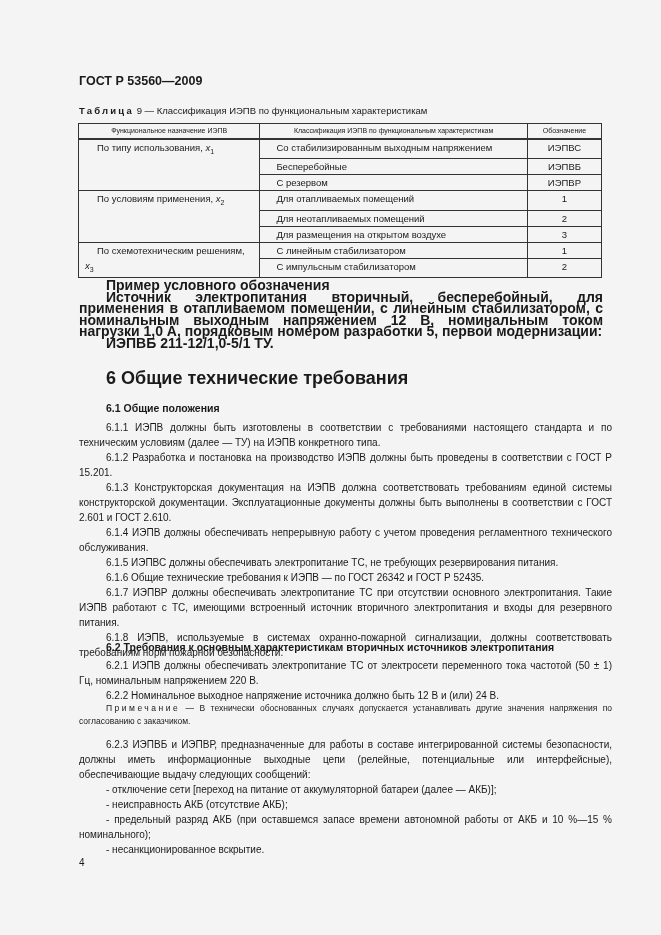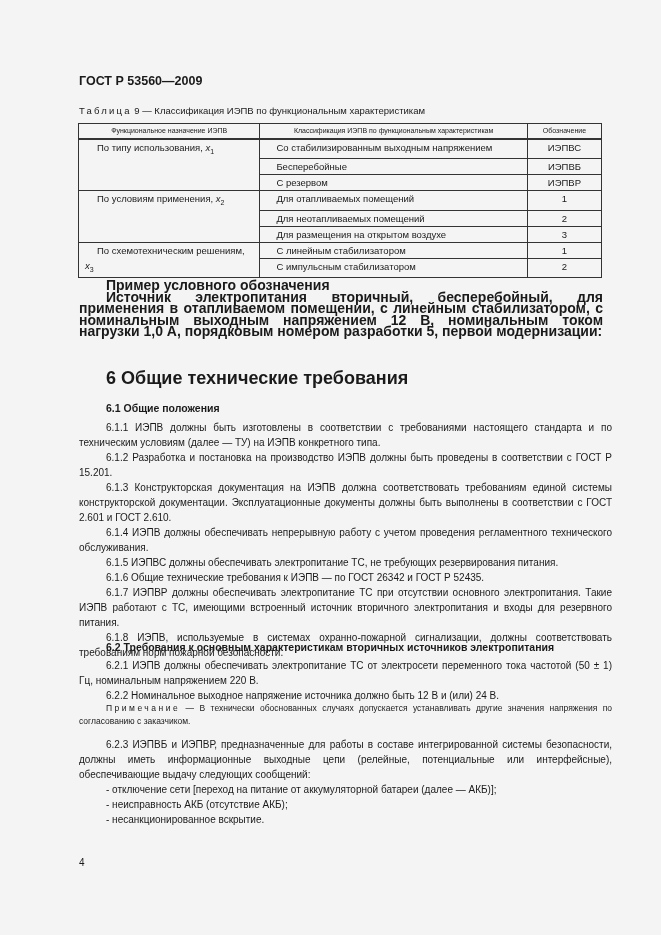--- a/index.html
+++ b/index.html
@@ -3,21 +3,21 @@
 <meta charset="utf-8">
 <style>
   html, body { margin: 0; padding: 0; }
   body {
     width: 661px; height: 935px; background: #f4f4f4; position: relative;
     font-family: "Liberation Sans", sans-serif; color: #1a1a1a; overflow: hidden;
   }
   .page { position: absolute; left: 0; top: 12px; width: 661px; height: 931px; }
   .doc-header { position: absolute; left: 79px; top: 62px; font-size: 12.5px; font-weight: bold; }
   .table-caption { position: absolute; left: 79px; top: 93px; font-size: 9.5px; }
-  .table-caption .sp { letter-spacing: 2.2px; }
+  .table-caption .sp { letter-spacing: 2.2px; font-weight: bold; }
   table.cls {
     position: absolute; left: 78px; top: 111px; width: 524px;
     border-collapse: collapse; font-size: 9.5px;
   }
   table.cls td, table.cls th { border: 1px solid #333; padding: 0 6px; height: 15px; line-height: 15px; vertical-align: top; }
   table.cls th { font-weight: normal; font-size: 7px; text-align: center; height: 14px; line-height: 14px; border-bottom: 2px solid #333; }
   table.cls td.c1 { width: 160px; padding-left: 18px; }
   table.cls td.c2 { width: 252px; padding-left: 16px; }
   table.cls td.c3 { text-align: center; width: 62px; }
   table.cls tr.grp-end td { border-bottom: 1.5px solid #333; }
@@ -97,20 +97,21 @@
       <td class="c1 nt" style="padding-left:6px"><i>x</i><sub>3</sub></td>
       <td class="c2">С импульсным стабилизатором</td>
       <td class="c3">2</td>
     </tr>
   </tbody>
     </table>
 
   <div class="example">
     <div class="ind">Пример условного обозначения</div>
     <div class="ind" style="text-align:justify">Источник электропитания вторичный, бесперебойный, для применения в отапливаемом помещении, с линейным стабилизатором, с номинальным выходным напряжением 12 В, номинальным током нагрузки 1,0 А, порядковым номером разработки 5, первой модернизации:</div>
+    <div class="ex-code">ИЭПВБ 211-12/1,0-5/1 ТУ.</div>
   </div>
 
   <div class="sec6">6  Общие технические требования</div>
 
   <div class="sub-h" style="top:390px">6.1  Общие положения</div>
 
   <div class="body-text" style="top:408px">
     <p>6.1.1  ИЭПВ должны быть изготовлены в соответствии с требованиями настоящего стандарта и по техническим условиям (далее — ТУ) на ИЭПВ конкретного типа.</p>
     <p>6.1.2  Разработка и постановка на производство ИЭПВ должны быть проведены в соответствии с ГОСТ Р 15.201.</p>
     <p>6.1.3  Конструкторская документация на ИЭПВ должна соответствовать требованиям единой системы конструкторской документации. Эксплуатационные документы должны быть выполнены в соответствии с ГОСТ 2.601 и ГОСТ 2.610.</p>
@@ -127,17 +128,18 @@
     <p>6.2.1  ИЭПВ должны обеспечивать электропитание ТС от электросети переменного тока частотой (50 ± 1) Гц, номинальным напряжением 220 В.</p>
     <p>6.2.2  Номинальное выходное напряжение источника должно быть 12 В и (или) 24 В.</p>
   </div>
 
   <div class="note"><span class="sp">Примечание</span><span> — В технически обоснованных случаях допускается устанавливать другие значения напряжения по согласованию с заказчиком.</span></div>
 
   <div class="body-text list" style="top:725px">
     <p>6.2.3  ИЭПВБ и ИЭПВР, предназначенные для работы в составе интегрированной системы безопасности, должны иметь информационные выходные цепи (релейные, потенциальные или интерфейсные), обеспечивающие выдачу следующих сообщений:</p>
     <p class="li">- отключение сети [переход на питание от аккумуляторной батареи (далее — АКБ)];</p>
     <p class="li">- неисправность АКБ (отсутствие АКБ);</p>
+    <p class="li">- предельный разряд АКБ (при оставшемся запасе времени автономной работы от АКБ и 10 %—15 % номинального);</p>
     <p class="li">- несанкционированное вскрытие.</p>
   </div>
 
   <div class="page-num">4</div>
 </div>
 
 </body></html>

